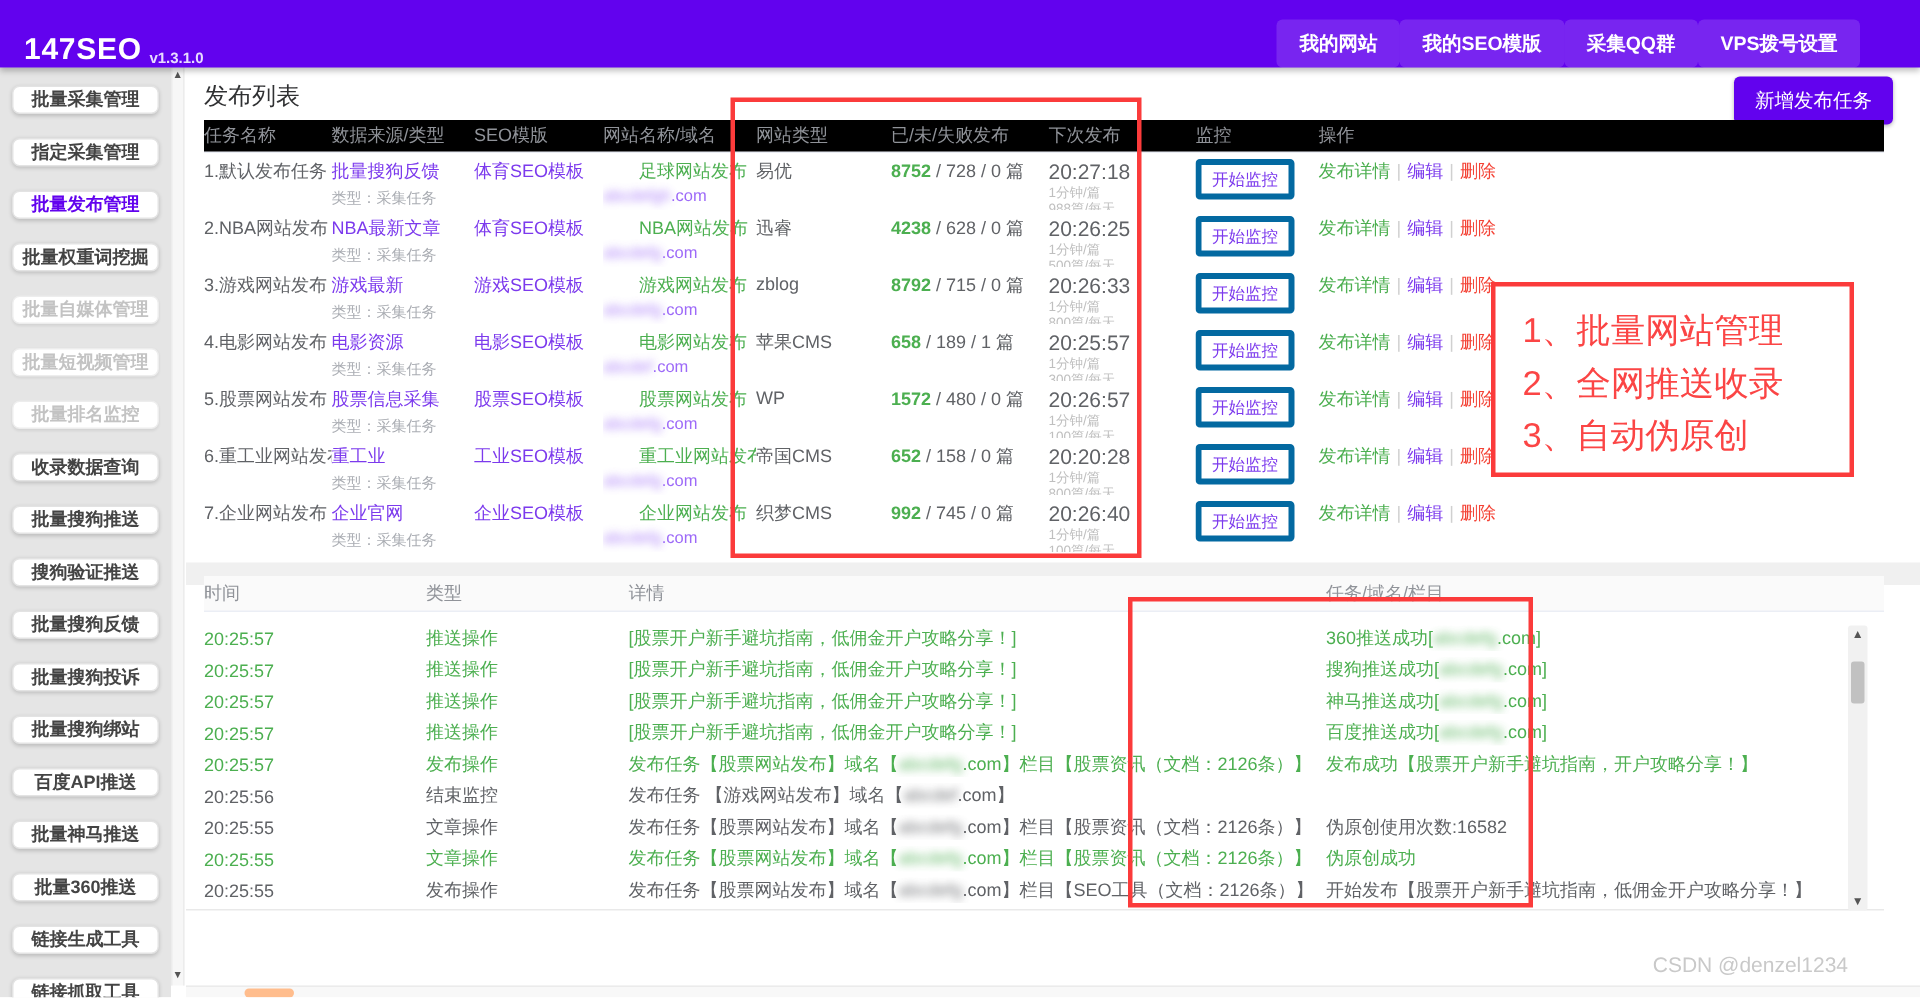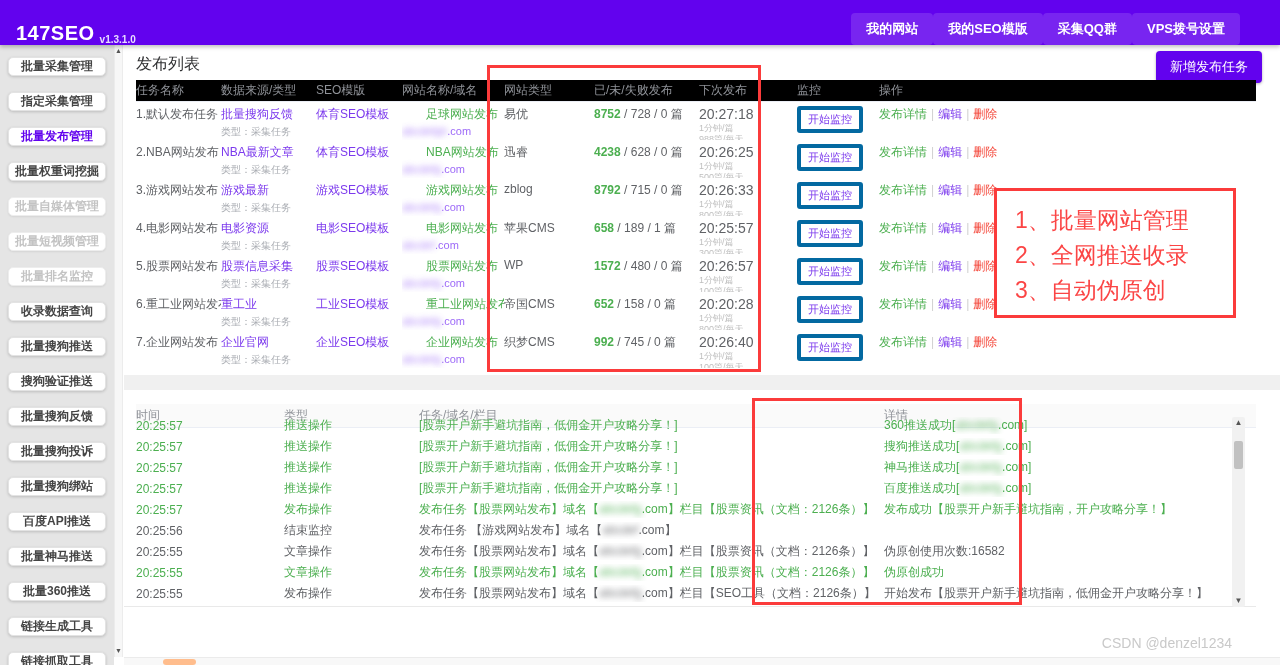--- a/index.html
+++ b/index.html
@@ -60,21 +60,21 @@
   .redbox { position:absolute; border:3px solid #fb3b3b; pointer-events:none; z-index:10; }
   .promo { position:absolute; left:870px; top:143px; width:242px; height:130px; border:3px solid #fb3b3b;
            background:#fff; z-index:12; padding:12px 0 0 18px; }
   .promo div { color:#fb4545; font-size:23px; font-weight:500; line-height:35px; white-space:nowrap; }
 
   
   .band { position:absolute; left:0; top:330px; width:1156px; height:15px; background:#f0f0f0; }
 
   
   .grid-log { display:grid; grid-template-columns:148px 135px 465px auto; }
-  .log-head { position:absolute; left:12px; top:359px; width:1120px; height:24px; background:#fafafa;
+  .log-head { position:absolute; left:12px; top:339px; width:1120px; height:24px; background:#fafafa;
               align-items:center; font-size:12px; color:#909399; border-bottom:1px solid #ebeef5; }
   .log-body { position:absolute; left:12px; top:370px; width:1120px; }
   .log-row { height:21px; font-size:12px; align-items:center; }
   .log-row.green { color:#4caf50; } .log-row.dark { color:#606266; }
   .log-row .cell { padding-right:8px; }
   .log-bottom-line { position:absolute; left:0; top:561px; width:1132px; border-top:1px solid #e9e9e9; }
 
   
   .vscroll { position:absolute; left:1108px; top:372px; width:13px; height:190px; background:#f1f1f1; border-radius:2px; }
   .vscroll .arr { position:absolute; left:0; width:100%; text-align:center; font-size:8px; color:#555; line-height:10px; cursor:pointer; }
@@ -299,22 +299,22 @@
         <div>1、批量网站管理</div>
         <div>2、全网推送收录</div>
         <div>3、自动伪原创</div>
       </div>
 
     <div class="band"></div>
 
     <div class="log-head grid-log" id="log-head">
         <div class="cell">时间</div>
         <div class="cell">类型</div>
+        <div class="cell">详情</div>
         <div class="cell">任务/域名/栏目</div>
-        <div class="cell">详情</div>
       </div>
     <div class="log-body" id="log-body">
         <div class="log-row grid-log green">
           <div class="cell">20:25:57</div>
           <div class="cell">推送操作</div>
           <div class="cell"><span>[股票开户新手避坑指南，低佣金开户攻略分享！]</span></div>
           <div class="cell"><span>360推送成功[</span><span class="blur">abcdefg</span><span>.com]</span></div>
         </div>
         <div class="log-row grid-log green">
           <div class="cell">20:25:57</div>

